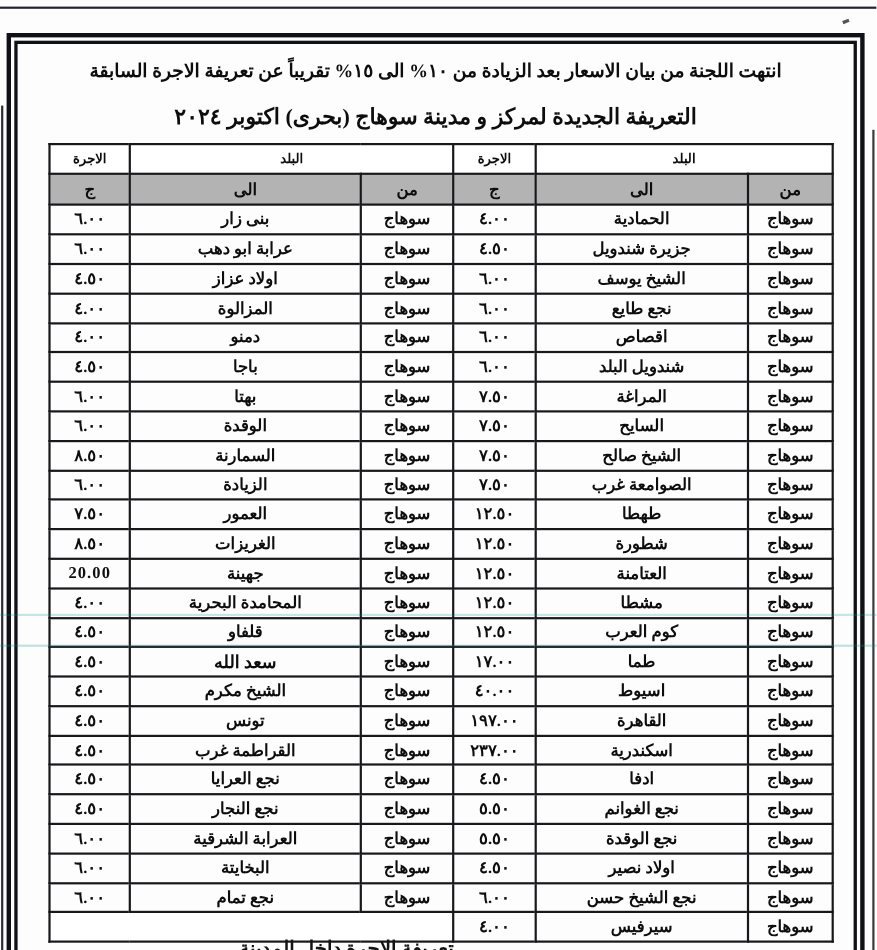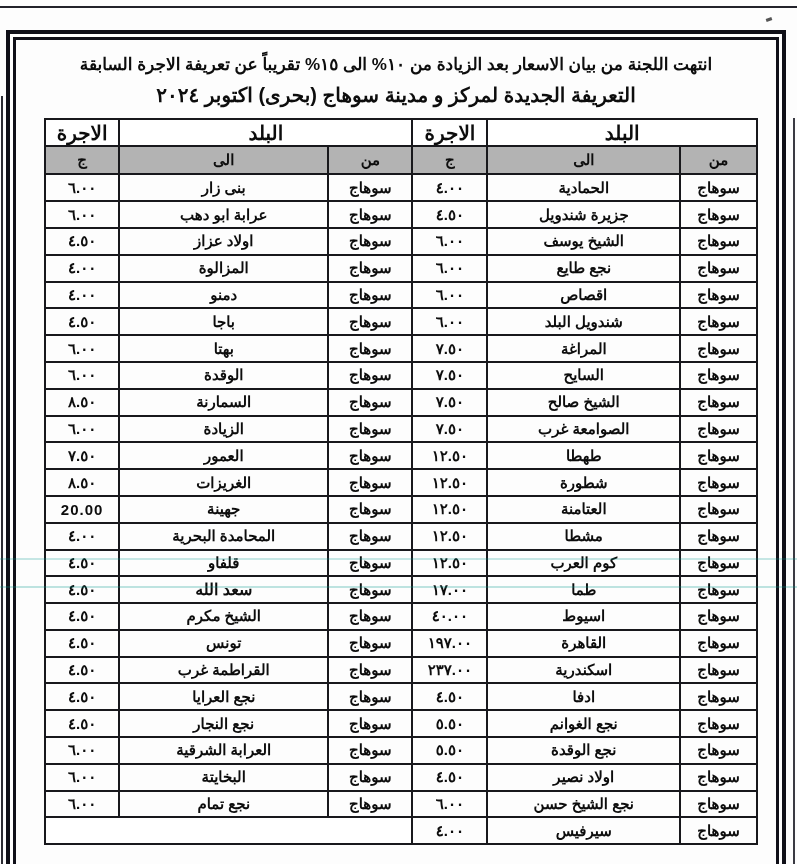--- a/index.html
+++ b/index.html
@@ -1,21 +1,21 @@
 <!DOCTYPE html>
 <html lang="ar" dir="rtl"><head>
 <meta charset="utf-8">
 <style>
   html,body{margin:0;padding:0;background:#ffffff;}
   .page{
     position:relative;
     width:797px;height:864px;
     background:#fdfdfd;
     overflow:hidden;
-    font-family:Liberation Sans, sans-serif;
+    font-family:Liberation Serif, serif;
     color:#0d0d0d;
     direction:rtl;
   }
   
   .top-edge-line{position:absolute;top:6px;left:0;width:797px;height:2px;background:#23232b;}
   .left-edge-line{position:absolute;top:96px;left:1px;width:2px;height:768px;background:#2c2c34;}
   .right-edge-line{position:absolute;top:118px;right:2px;width:2px;height:746px;background:#3a3a42;}
   .corner-mark{position:absolute;top:18px;right:25px;width:6px;height:3px;background:#555;transform:rotate(-20deg);}
   
   .frame{
@@ -29,37 +29,37 @@
     border:3px solid #101018;
     box-sizing:border-box;
   }
   .title{
     text-align:center;
     font-weight:bold;
     margin:12px 10px 2px 10px;
     font-size:17px;
     line-height:1.55;
   }
-  .title .line2{font-size:20px;display:block;margin-top:2px;}
+  .title .line2{font-size:20px;display:block;margin-top:14px;}
   table.fares{
     border-collapse:collapse;
     table-layout:fixed;
     margin:7px 18px 0 28px;
     direction:rtl;
   }
   table.fares td,table.fares th{
     border:2px solid #18181c;
     padding:0 2px;
     text-align:center;
     font-weight:bold;
     font-size:15px;
     overflow:hidden;
     white-space:nowrap;
   }
-  tr.group-header th{height:25px;background:#fff;font-size:20px;}
+  tr.group-header th{height:25px;background:#fff;font-size:12px;}
   tr.sub-header th{height:26px;background:#b3b3b3;font-size:15px;}
   tr[data-name="table-row"] td{height:24.8px;}
   td.c-fare{font-size:14px;letter-spacing:1px;}
   td.c-to.small{font-size:16px;}
   td.c-empty{background:#fff;}
   
   .artifact-1{position:absolute;top:558px;left:0;width:797px;height:2px;background:rgba(0,150,140,0.22);}
   .artifact-2{position:absolute;top:586px;left:0;width:797px;height:2px;background:rgba(0,150,140,0.25);}
   
   .footer-cutoff{
@@ -313,14 +313,15 @@
             </tr>
           </tbody>
       </table>
 
     </div>
   </div>
 
   <div class="artifact-1" data-name="scan-artifact-line"></div>
   <div class="artifact-2" data-name="scan-artifact-line"></div>
 
+  <div class="footer-cutoff" data-name="cutoff-caption">تعريفة الاجرة داخل المدينة</div>
 
 </div>
 
 </body></html>

